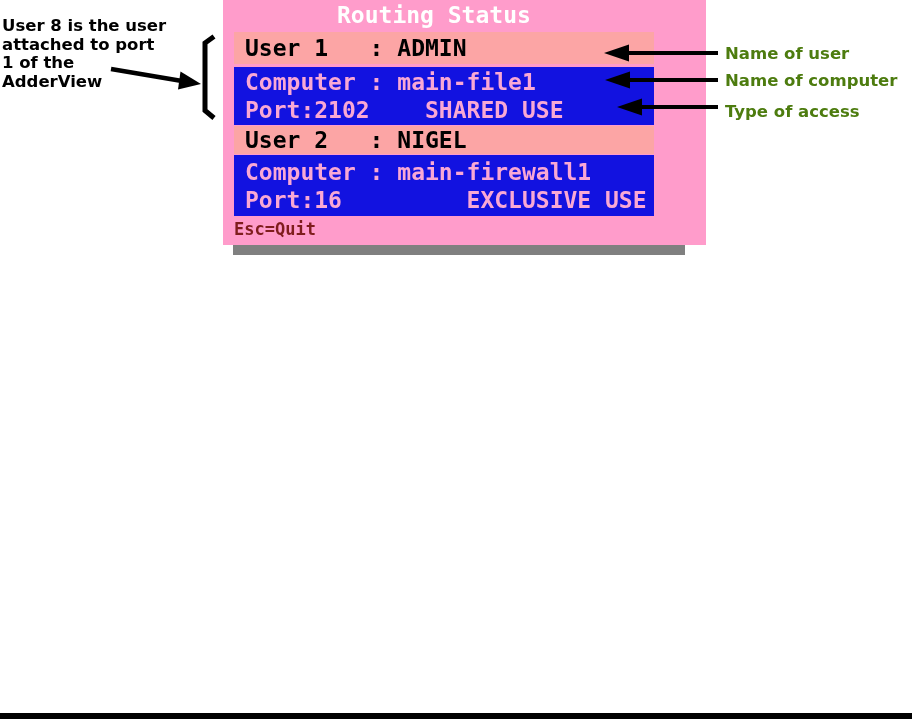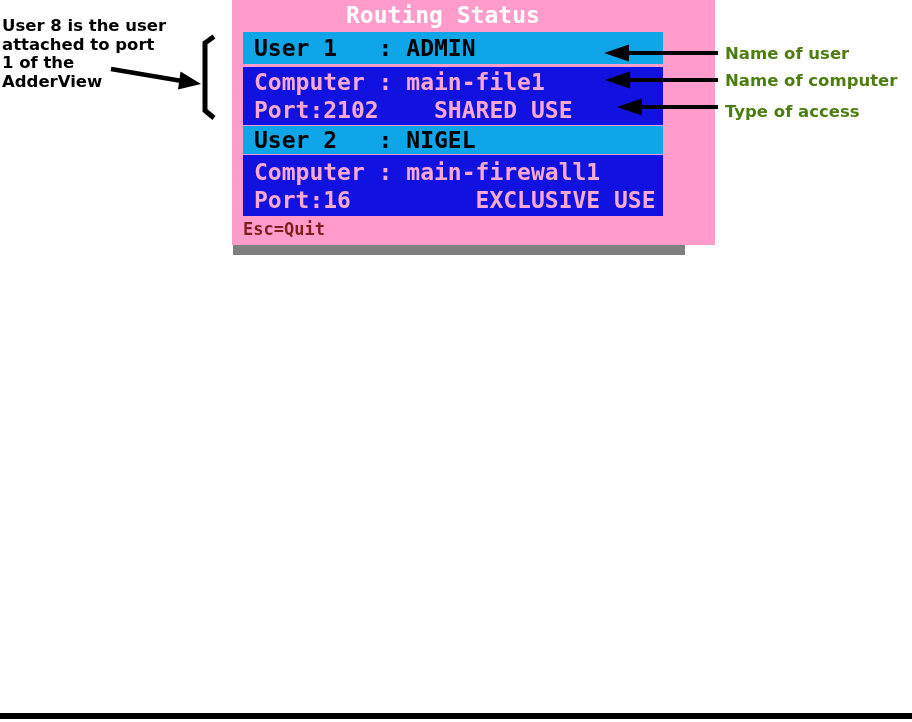--- a/index.html
+++ b/index.html
@@ -23,30 +23,30 @@
     color:#4d7c0f; white-space:nowrap;
   }
   .cl1 { top:45px; } .cl2 { top:72px; } .cl3 { top:103px;text-align:right; }
 
   
   .shadow-right  { position:absolute; left:672px; top:18px;  width:13px;  height:237px; background:#808080; }
   .shadow-bottom { position:absolute; left:233px; top:245px; width:452px; height:10px;  background:#808080; }
 
   
   .osd {
-    position:absolute; left:232px; top:0; width:483px; height:245px;
+    position:absolute; left:223px; top:0; width:483px; height:245px;
     background:#FF9CCB;
     font-family:"DejaVu Sans Mono", monospace; font-weight:bold;
   }
   .osd-title {
     position:absolute; left:114px; top:2px;
     font-size:23px; line-height:27px; color:#ffffff; white-space:pre;
   }
   .band { position:absolute; left:11px; width:420px; }
-  .band-green { background:#0ea5e9; }
+  .band-green { background:#fca5a5; }
   .band-blue  { background:#1212E0; }
   .bg1 { top:32px;  height:32px; }
   .bb1 { top:67px;  height:57px; }
   .bg2 { top:126px; height:28px; }
   .bb2 { top:155px; height:58px; }
   .osd-line {
     padding-left:11px; white-space:pre;
     font-size:23px; font-weight:bold;
   }
   .user-line { color:#000000; }

